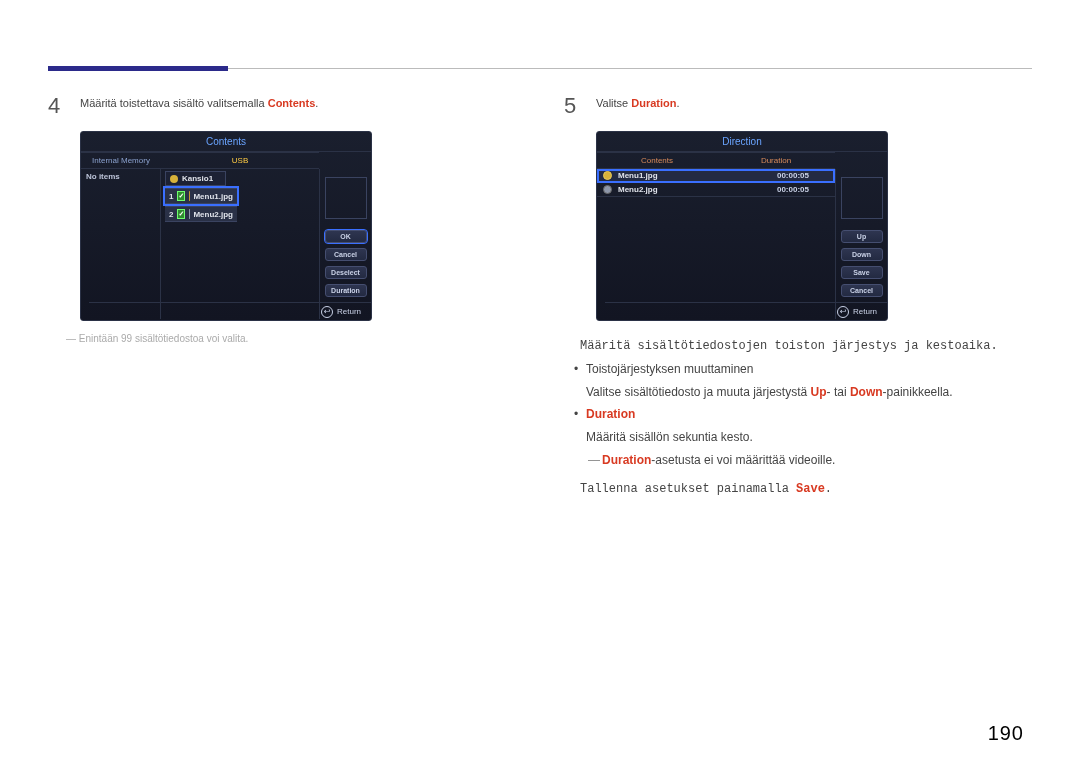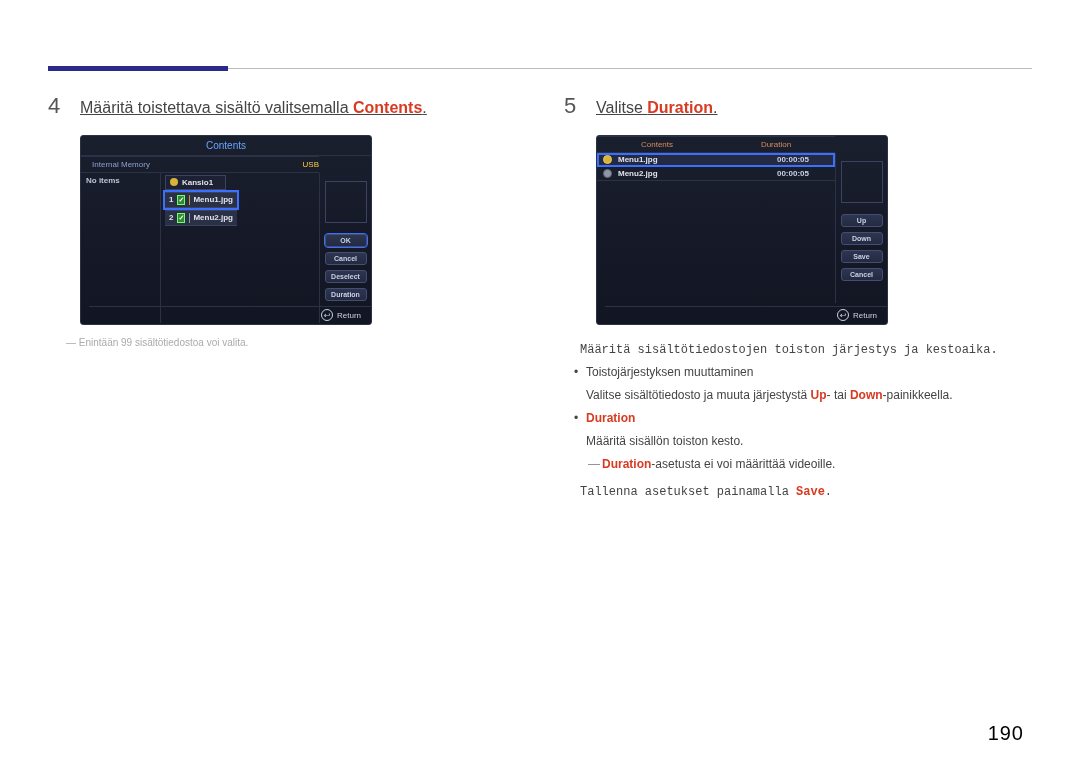--- a/index.html
+++ b/index.html
@@ -34,21 +34,21 @@
     background: #2b2a8a;
   }
   .cols {
     display: flex;
     gap: 48px;
     padding-top: 95px;
   }
   .col { flex: 1; }
   .step-row { display: flex; align-items: flex-start; gap: 14px; margin-bottom: 14px; }
   .step-num { font-size: 22px; color: #555; font-weight: 400; line-height: 1; width: 18px; }
-  .step-text { font-size: 16px; color: #444; line-height: 1.6; text-decoration: underline; }
+  .step-text { font-size: 11px; color: #444; line-height: 1.6; }
   .kw { color: #d83a22; font-weight: bold; }
   .note { font-size: 10px; color: #aaa; margin-left: 18px; margin-top: 12px; }
   .note::before { content: "― "; }
   .body-text { font-size: 12px; color: #444; line-height: 1.9; margin-left: 16px; font-family: Liberation Mono, monospace; }
   .bullet { padding-left: 22px; position: relative; font-size: 12px; color: #444; line-height: 1.9; }
   .bullet::before { content: "•"; position: absolute; left: 10px; }
   .sub { padding-left: 22px; font-size: 12px; color: #444; line-height: 1.9; }
   .dash { padding-left: 38px; position: relative; font-size: 12px; color: #444; line-height: 1.9; }
   .dash::before { content: "―"; position: absolute; left: 24px; color: #888; }
   .page-num {
@@ -77,21 +77,21 @@
   .ss-title {
     text-align: center;
     color: #6aa4ff;
     font-size: 10px;
     padding: 4px 0;
     border-bottom: 1px solid #2b3246;
   }
   .ss-body { display: flex; height: 150px; font-weight: bold; }
   .ss-tabs { display: flex; font-size: 8px; }
   .ss-tab { flex: 1; text-align: center; padding: 3px 0; color: #8aa0cc; border-top: 1px solid #2b3246; border-bottom: 1px solid #2b3246; }
-  .ss-tab.active { color: #ffcc44; text-align: right; }
+  .ss-tab.active { color: #ffcc44; }
   .ss-left {
     width: 80px;
     border-right: 1px solid #2b3246;
     padding: 3px 5px;
     color: #bcc3d8;
   }
   .ss-mid { flex: 1; position: relative; }
   .ss-mid-inner { padding: 2px 4px; }
   .ss-row {
     display: flex; align-items: center; gap: 4px;
@@ -223,20 +223,21 @@
 
     <div class="col">
       <div class="step-row">
         <div class="step-num">5</div>
         <div class="step-text">
           <span>Valitse </span><span class="kw">Duration</span><span>.</span>
         </div>
       </div>
 
       <div class="screenshot">
+        <div class="ss-title">Direction</div>
         <div class="ss-tabs">
           <div class="ss-tab" style="flex:0 0 120px; color:#d88a5a;">Contents</div>
           <div class="ss-tab" style="flex:1; color:#d88a5a;">Duration</div>
           <div style="width:52px;"></div>
         </div>
         <div class="ss-body">
           <div style="flex:1;">
             <div class="ss-listrow sel">
               <span class="ss-circ y"></span>
               <span>Menu1.jpg</span>
@@ -264,21 +265,21 @@
 
       <div style="height:14px;"></div>
       <div class="body-text">Määritä sisältötiedostojen toiston järjestys ja kestoaika.</div>
       <div class="bullet">Toistojärjestyksen muuttaminen</div>
       <div class="sub">
         <span>Valitse sisältötiedosto ja muuta järjestystä </span><span class="kw">Up</span><span>- tai </span><span class="kw">Down</span><span>-painikkeella.</span>
       </div>
       <div class="bullet">
         <span class="kw">Duration</span>
       </div>
-      <div class="sub">Määritä sisällön toiston kesto.</div>
+      <div class="sub">Määritä sisällön sekuntia kesto.</div>
       <div class="dash">
         <span class="kw">Duration</span><span>-asetusta ei voi määrittää videoille.</span>
       </div>
       <div class="body-text" style="margin-top:6px;">
         <span>Tallenna asetukset painamalla </span><span class="kw">Save</span><span>.</span>
       </div>
     </div>
   </div>
 
   <div class="page-num">190</div>

